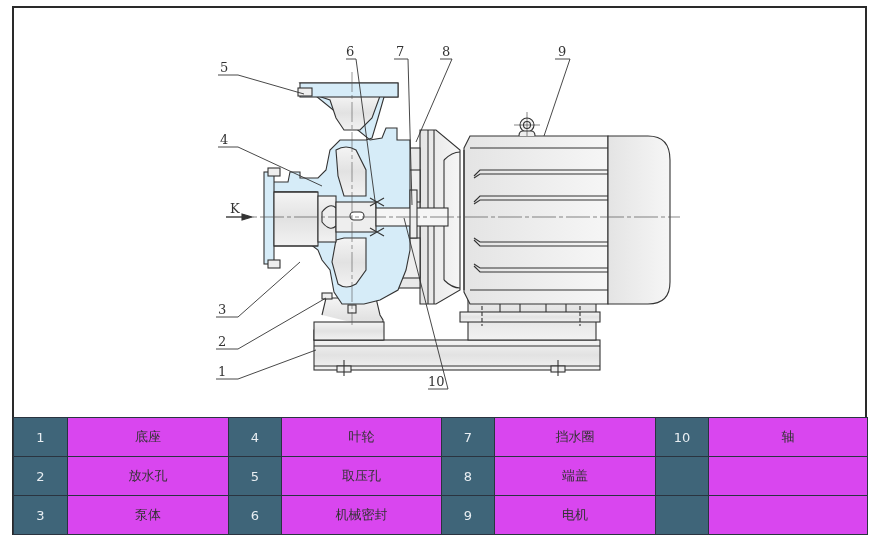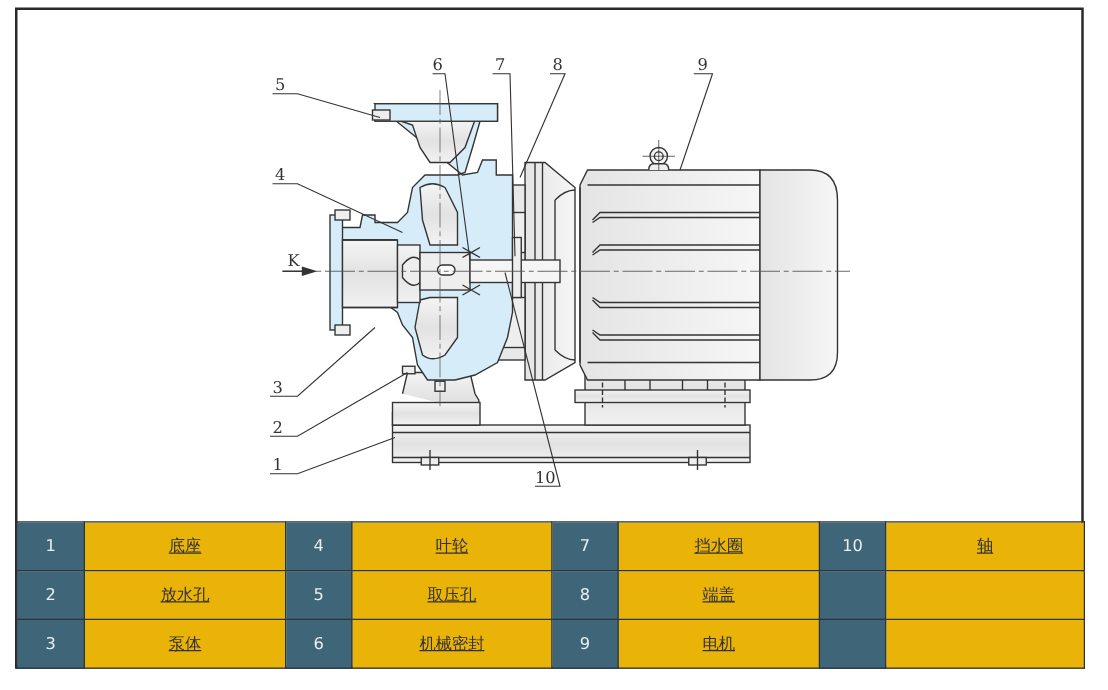--- a/index.html
+++ b/index.html
@@ -7,21 +7,21 @@
       font-family: "DejaVu Sans", "Liberation Sans", sans-serif; }
     .frame { position: absolute; left: 12px; top: 6px; width: 855px; height: 529px;
       border: 2px solid #2a2a2a; box-sizing: border-box; background: #fff; }
     svg.drawing { position: absolute; left: 0; top: 0; }
     .callout { font-family: "DejaVu Serif", "Liberation Serif", serif; font-size: 13px; fill: #333; }
     table.parts { position: absolute; left: 13px; top: 417px; width: 854px; height: 118px;
       border-collapse: collapse; table-layout: fixed; }
     table.parts td { border: 1px solid #2a3440; height: 38px; text-align: center; vertical-align: middle;
       font-size: 13px; padding: 0; }
     td.num { background: #3f6579; color: #e8eef2; width: 53px; }
-    td.name { background: #eab308; color: #333333; text-decoration: underline; }
+    td.name { background: #d946ef; color: #333333; }
   </style>
 </head>
 <body>
 
 <div class="frame"></div>
 
 <svg class="drawing" width="886" height="552" viewBox="0 0 886 552">
   <defs>
     <linearGradient id="metal" x1="0" y1="0" x2="0" y2="1">
       <stop offset="0" stop-color="#f4f4f4"></stop>

